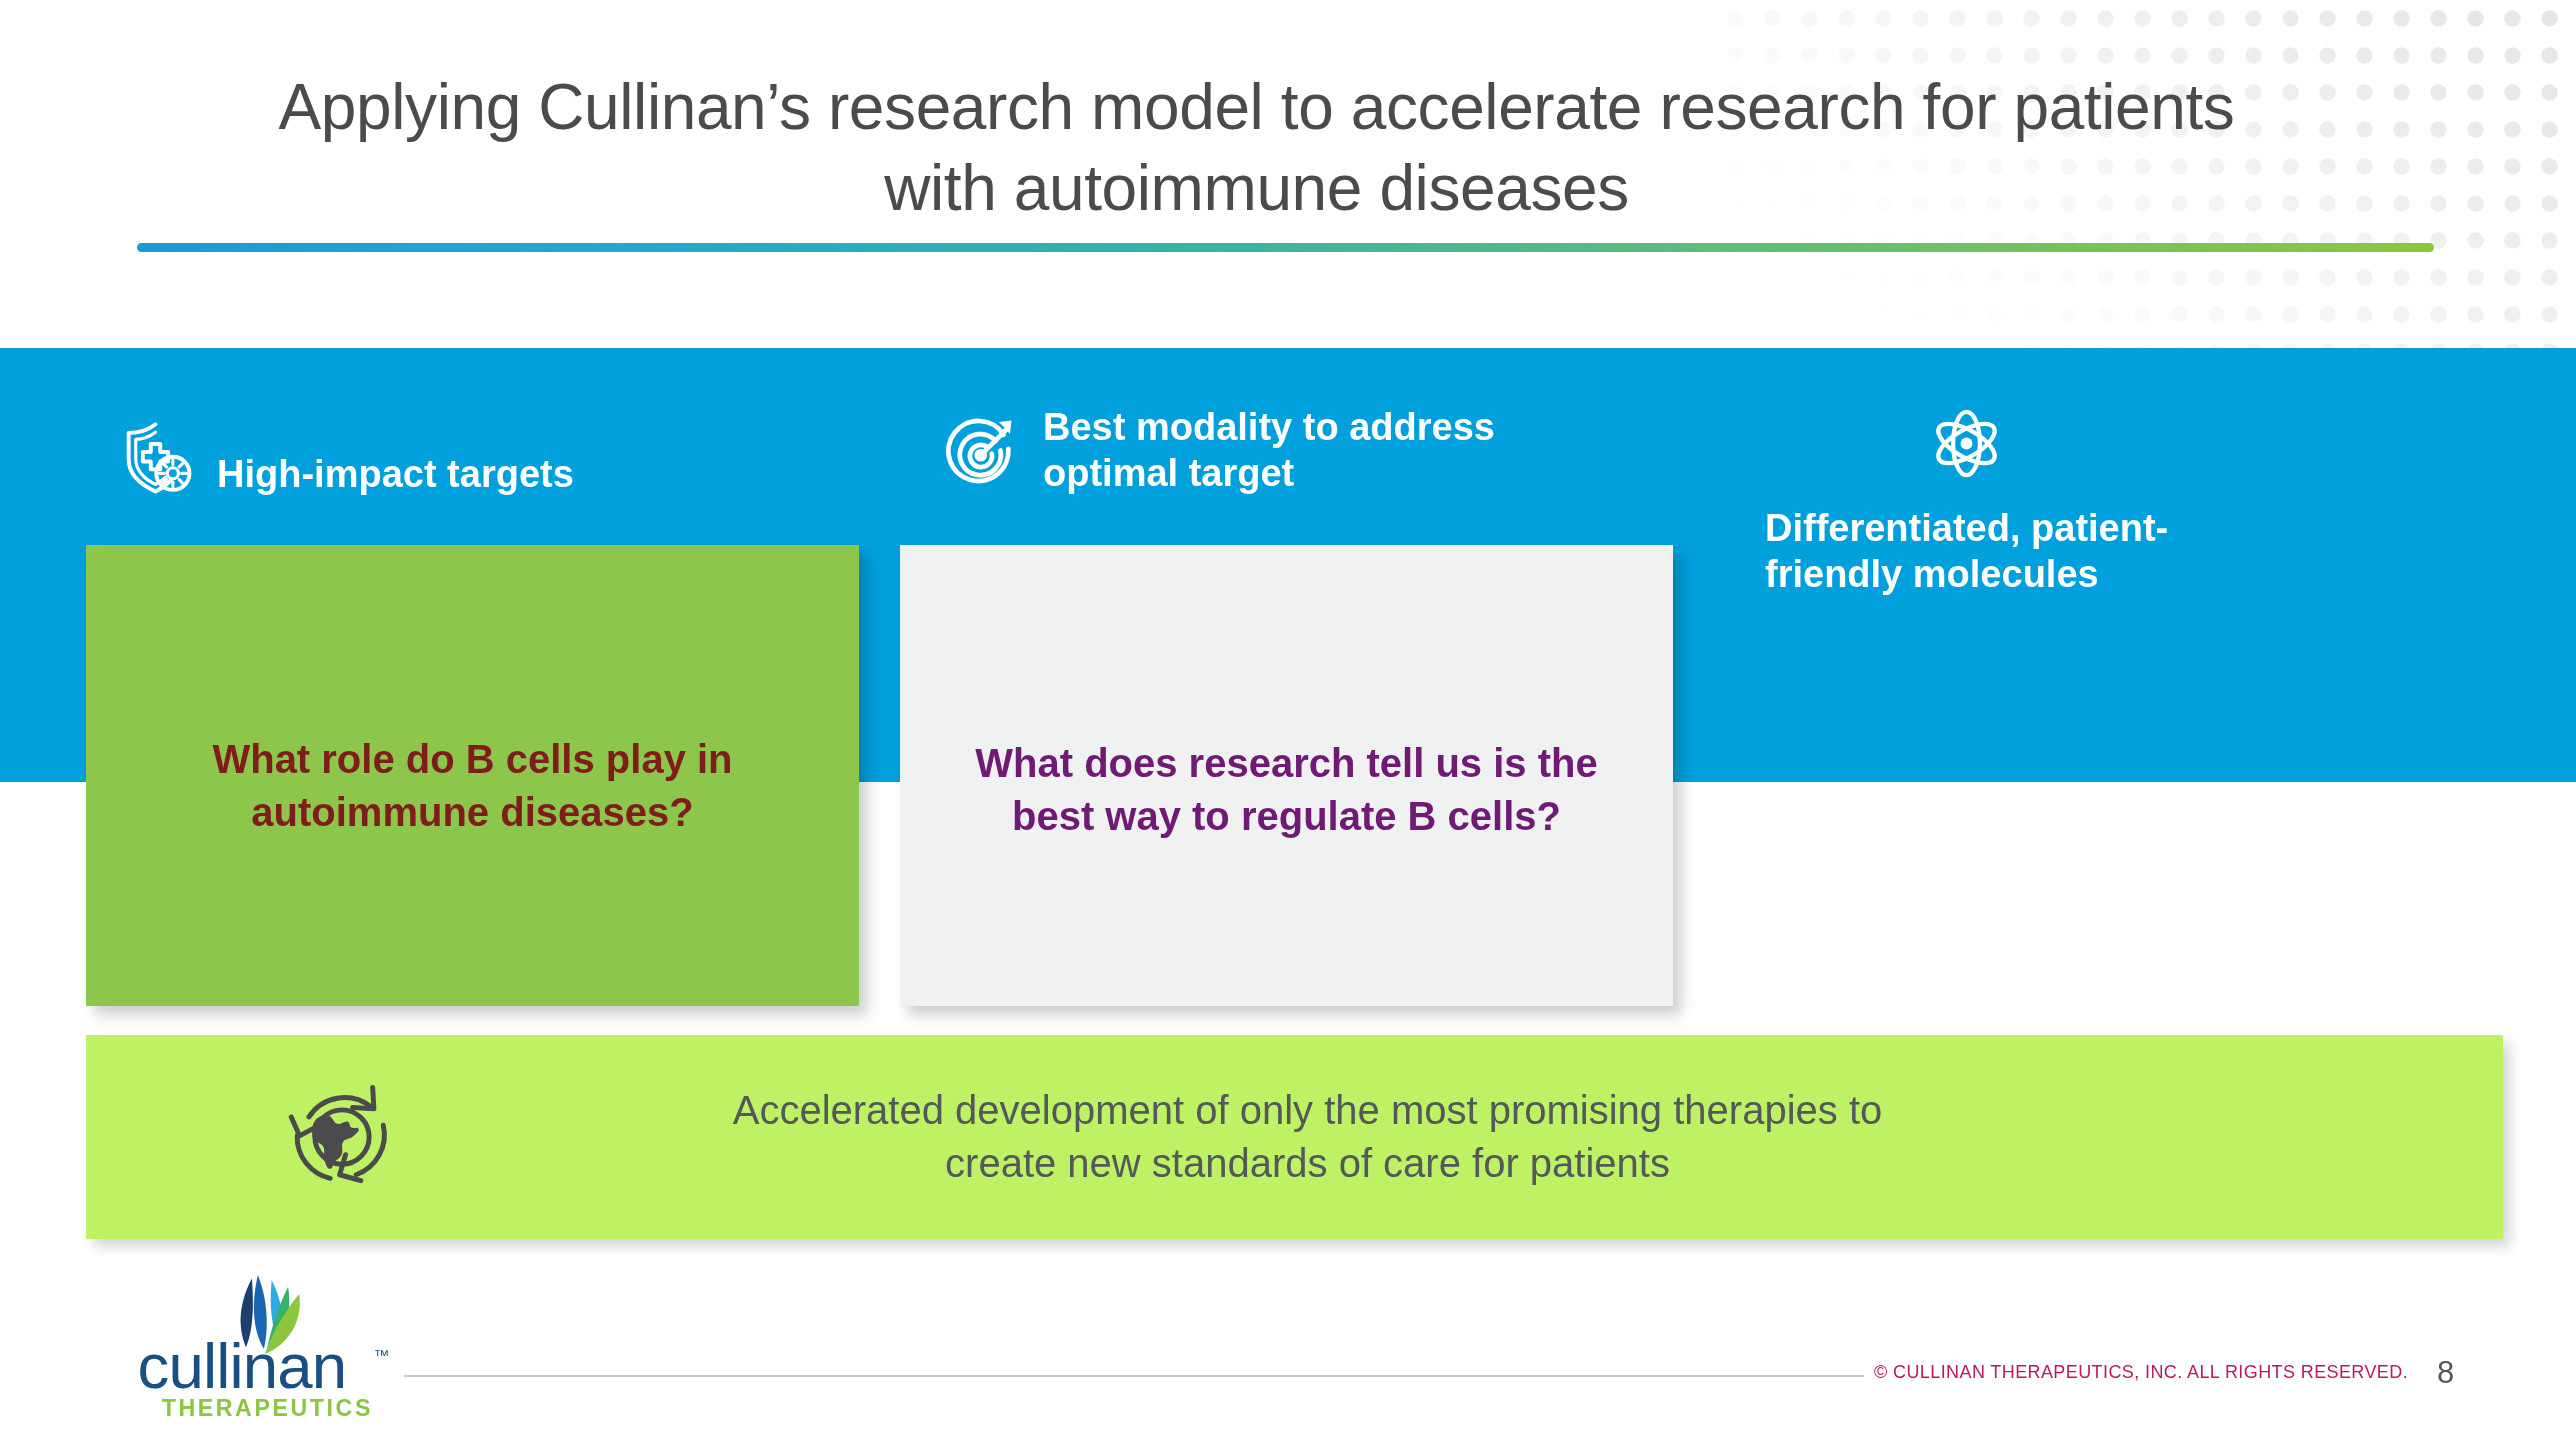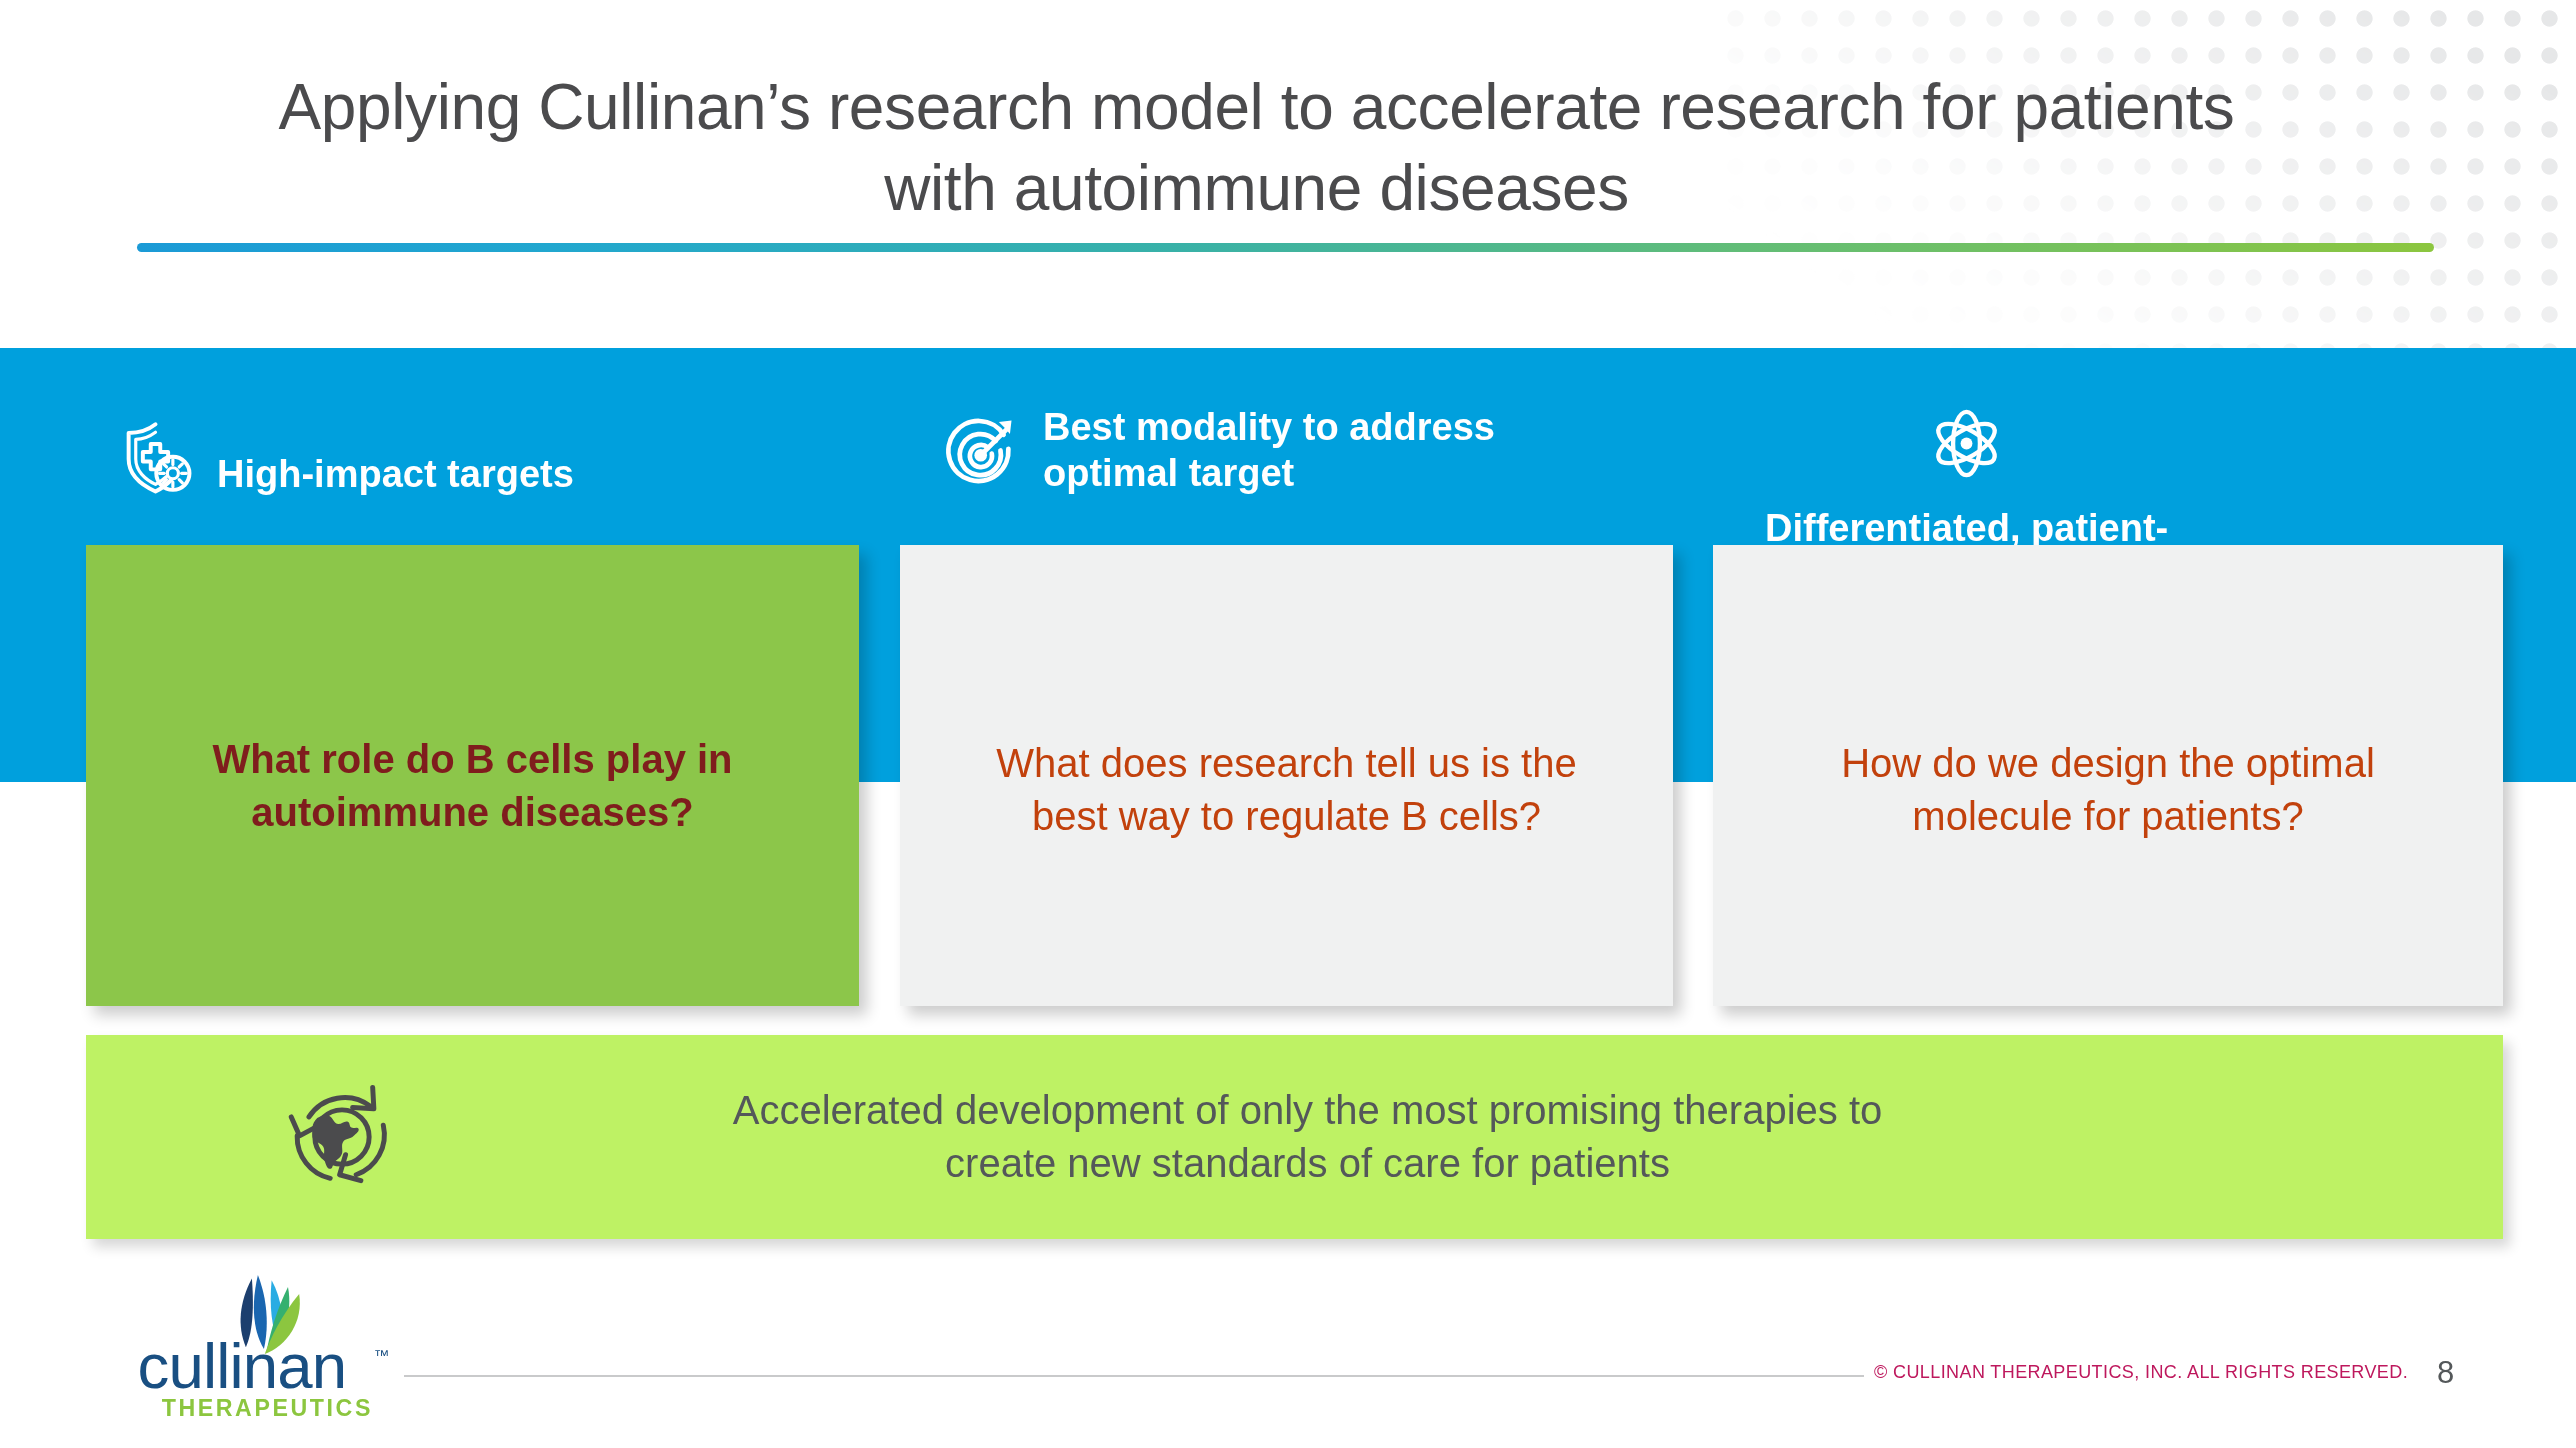--- a/index.html
+++ b/index.html
@@ -126,22 +126,22 @@
     left: 900px;
     width: 773px;
     background: #f0f1f1;
   }
   #card-3 {
     left: 1713px;
     width: 790px;
     background: #f0f1f1;
   }
   #card-2 .card-text, #card-3 .card-text {
-    color: #c2410c;
-    font-weight: 400;
+    color: #701a75;
+    font-weight: 700;
     margin-top: 29px;
   }
 
   
   #banner {
     position: absolute;
     left: 86px;
     top: 1035px;
     width: 2417px;
     height: 204px;
@@ -264,24 +264,20 @@
   <div class="card" id="card-1">
     <div class="card-text">What role do B cells play in
 autoimmune diseases?</div>
   </div>
 
   <div class="card" id="card-2">
     <div class="card-text">What does research tell us is the
 best way to regulate B cells?</div>
   </div>
 
-  <div class="card" id="card-3">
-    <div class="card-text">How do we design the optimal
-molecule for patients?</div>
-  </div>
 
   <div id="banner">
     <svg id="banner-icon" viewBox="0 0 100 100">
       <g fill="none" stroke="#4b4b4d" stroke-width="4.2" stroke-linecap="round" stroke-linejoin="round">
         <path d="M22 33 A36 36 0 0 1 74 24"></path>
         <path d="M85 40 A36 36 0 0 1 62 82"></path>
         <path d="M40 85 A36 36 0 0 1 12 49"></path>
       </g>
       <g fill="none" stroke="#4b4b4d" stroke-width="4.2" stroke-linecap="round" stroke-linejoin="round">
         <polyline points="76,8 77,26 59,25"></polyline>

